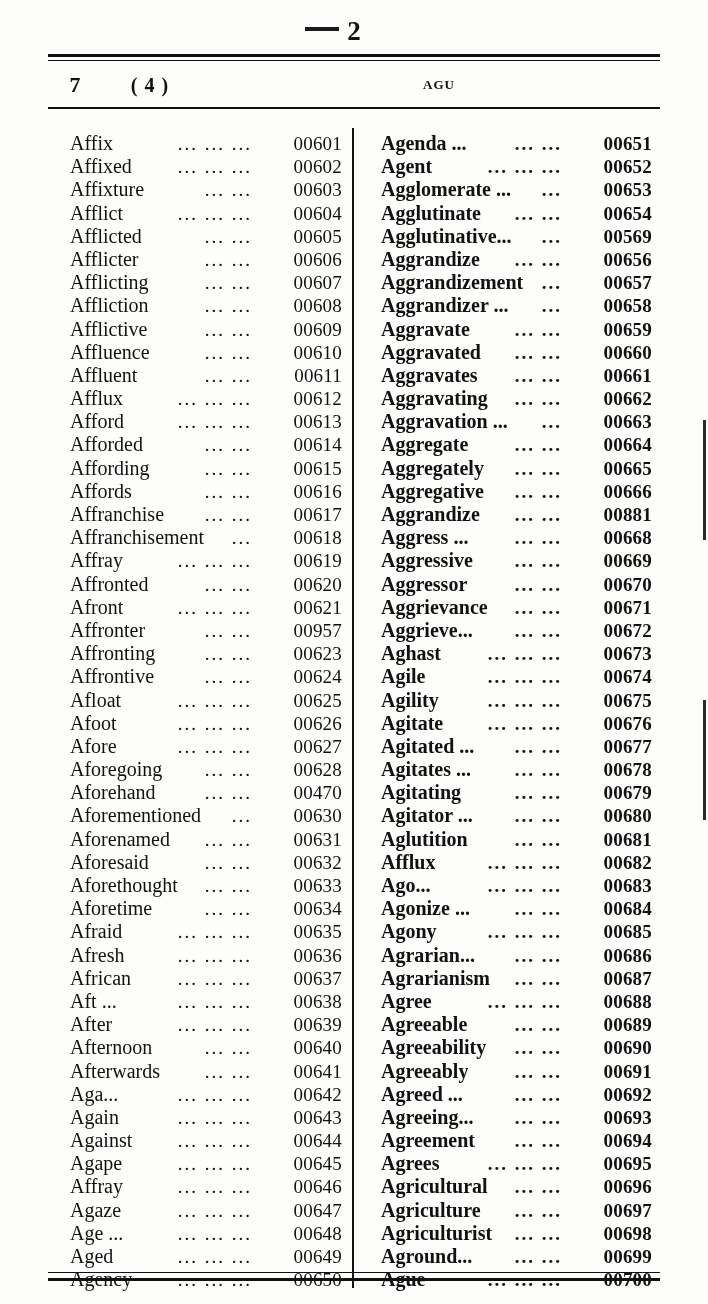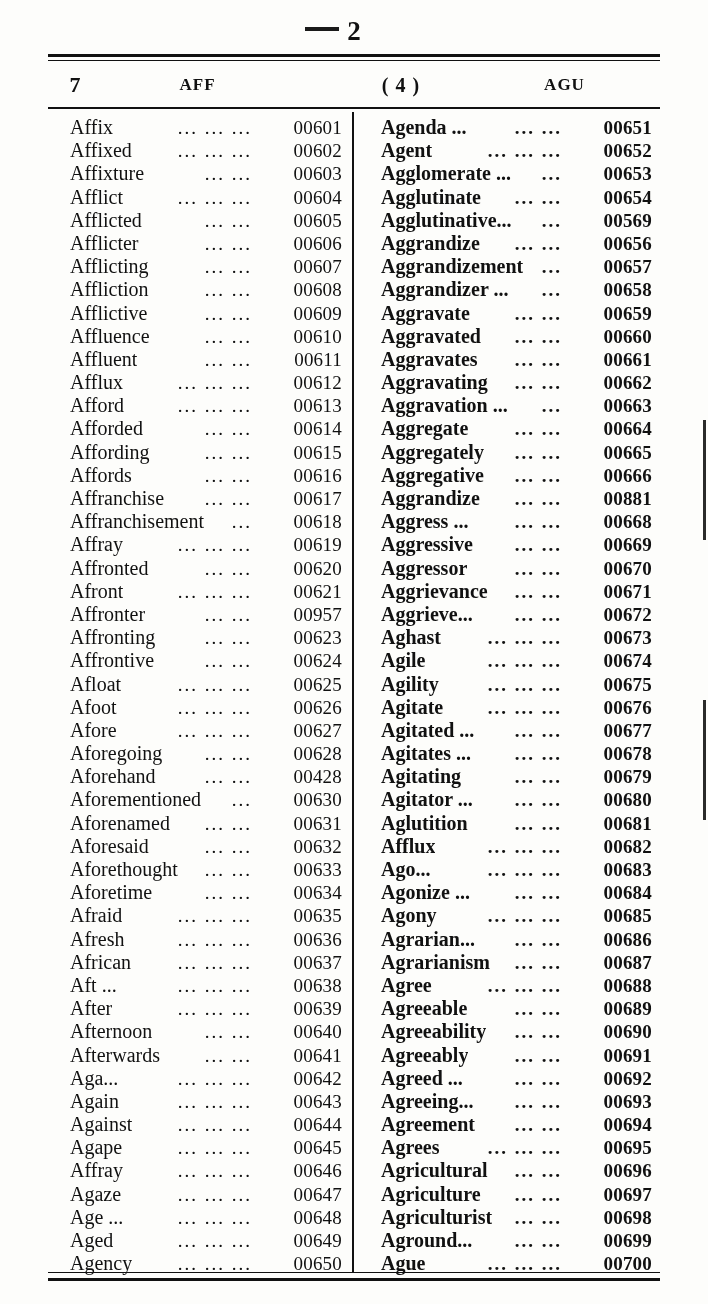--- a/index.html
+++ b/index.html
@@ -103,39 +103,39 @@
   .header-row .h-center {
     width: 96px;
     text-align: center;
     font-size: 20px;
     font-weight: bold;
     letter-spacing: 1px;
   }
   .header-row .h-right-word {
     flex: 1;
     text-align: center;
-    font-size: 17px;
+    font-size: 13px;
     letter-spacing: 1px;
     padding-left: 20px;
   }
 
   .rule-head-bottom {
     position: absolute;
     left: 48px;
     top: 107px;
     width: 612px;
     height: 2px;
     background: #111;
   }
 
   
   .columns {
     position: absolute;
     left: 48px;
-    top: 112px;
+    top: 128px;
     width: 612px;
     height: 1160px;
     display: flex;
   }
   .col {
     width: 306px;
     box-sizing: border-box;
     padding-top: 4px;
   }
   .col-left {
@@ -211,21 +211,20 @@
     <span class="dash"></span>
     <span class="folio">2</span>
     <span class="dash-right"></span>
   </div>
 
   <div class="rule-top-outer"></div>
   <div class="rule-top-inner"></div>
 
   <div class="header-row">
     <span class="h-num">7</span>
-    <span class="h-left-word">AFF</span>
     <span class="h-center">( 4 )</span>
     <span class="h-right-word">AGU</span>
   </div>
   <div class="rule-head-bottom"></div>
 
   <div class="columns">
     <div class="col col-left" id="col-left">
         <div class="entry">
           <span class="word">Affix</span>
           <span class="leaders">...   ...   ...</span>
@@ -362,21 +361,21 @@
           <span class="code">00627</span>
         </div>
         <div class="entry">
           <span class="word">Aforegoing</span>
           <span class="leaders">...   ...</span>
           <span class="code">00628</span>
         </div>
         <div class="entry">
           <span class="word">Aforehand</span>
           <span class="leaders">...   ...</span>
-          <span class="code">00428</span>
+          <span class="code">00470</span>
         </div>
         <div class="entry">
           <span class="word">Aforementioned</span>
           <span class="leaders">...</span>
           <span class="code">00630</span>
         </div>
         <div class="entry">
           <span class="word">Aforenamed</span>
           <span class="leaders">...   ...</span>
           <span class="code">00631</span>

